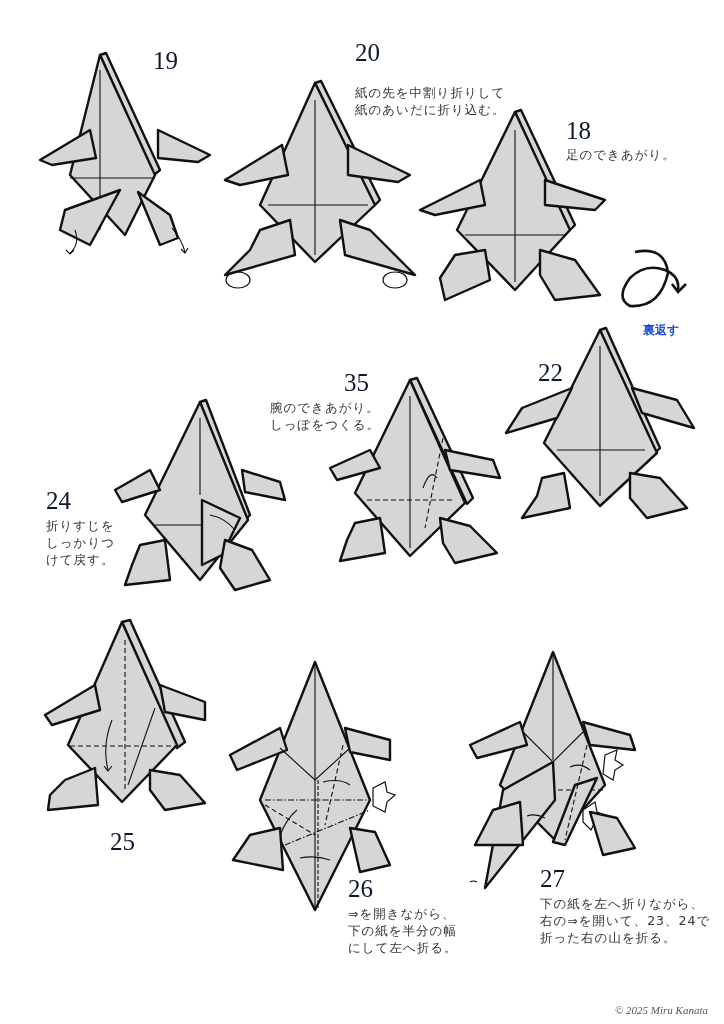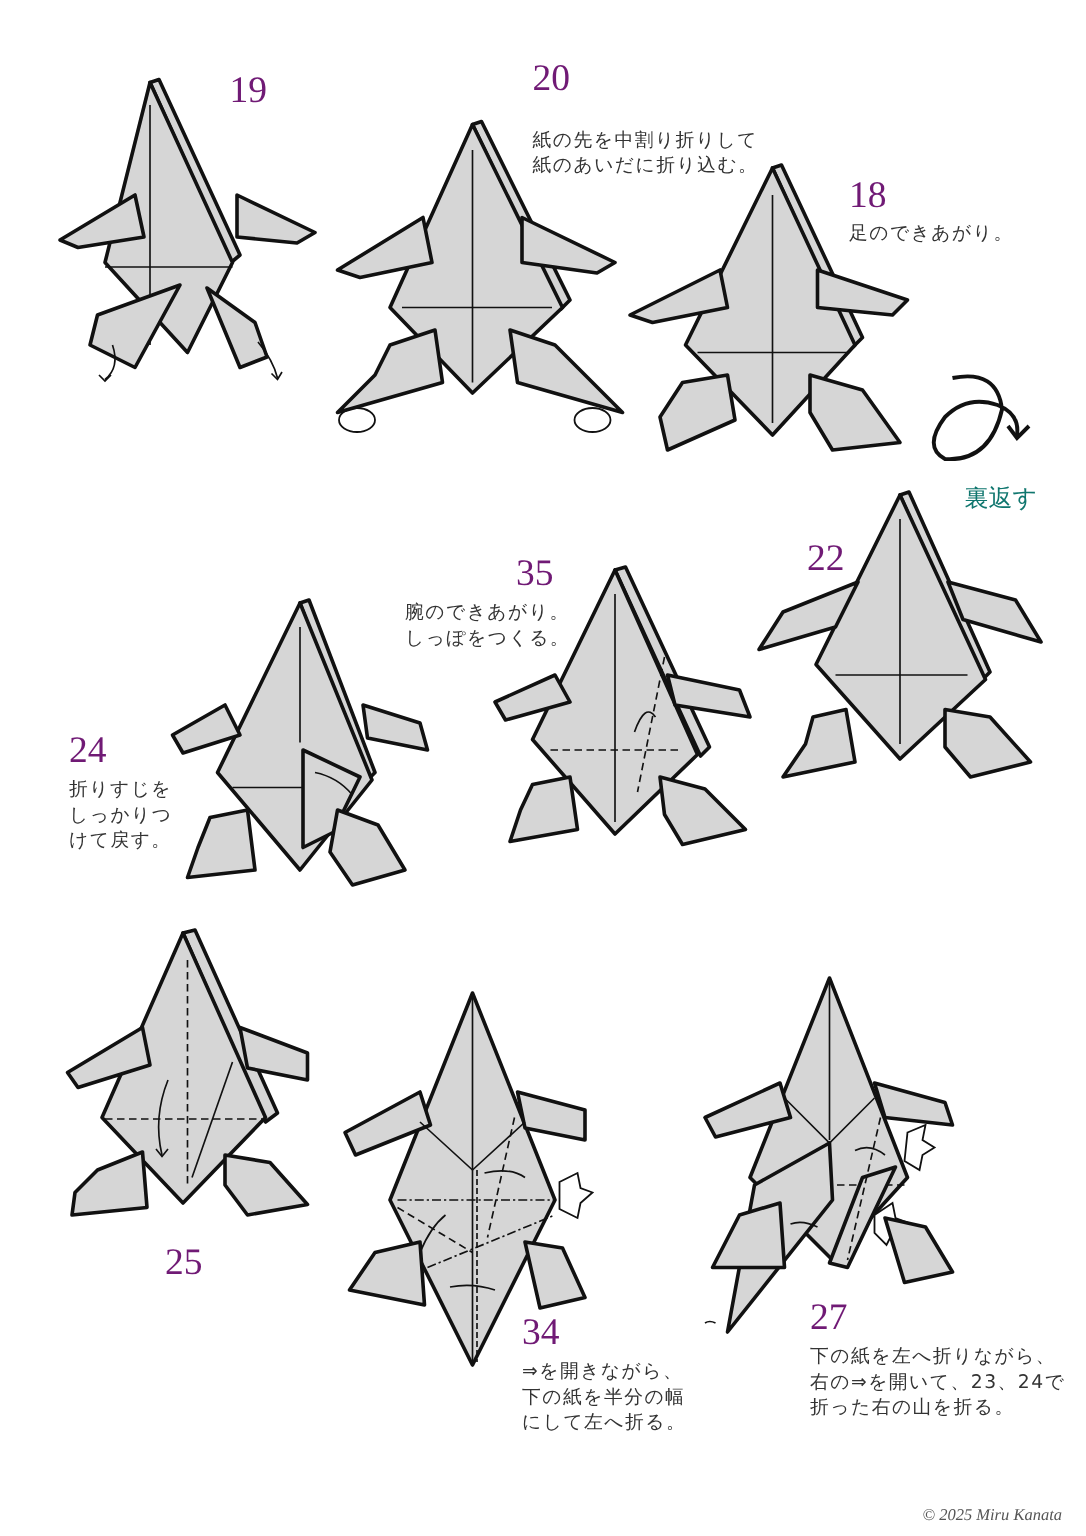--- a/index.html
+++ b/index.html
@@ -1,19 +1,19 @@
 <!DOCTYPE html>
 <html><head>
 <meta charset="utf-8">
 <style>
   html,body{margin:0;padding:0;background:#fff;}
   body{width:724px;height:1024px;position:relative;overflow:hidden;font-family:"DejaVu Serif",serif;color:#222;}
-  .num{position:absolute;font-family:"Liberation Serif","DejaVu Serif",serif;font-size:25px;color:#701a75;line-height:1;}
+  .num{position:absolute;font-family:"Liberation Serif","DejaVu Serif",serif;font-size:25px;color:#0f172a;line-height:1;}
   .cap{position:absolute;font-family:"DejaVu Sans",sans-serif;font-size:12.5px;line-height:17px;color:#333;white-space:pre;letter-spacing:1px;}
-  .flip{position:absolute;font-family:"DejaVu Sans",sans-serif;font-size:16px;font-weight:normal;color:#0f766e;}
+  .flip{position:absolute;font-family:"DejaVu Sans",sans-serif;font-size:12px;font-weight:bold;color:#1d4ed8;}
   .copy{position:absolute;right:16px;bottom:8px;font-family:"Liberation Serif","DejaVu Serif",serif;font-style:italic;font-size:11px;color:#555;}
   svg.dg{position:absolute;overflow:visible;}
   .p{fill:#d6d6d6;stroke:#111;stroke-width:2.4;stroke-linejoin:round;}
   .l{fill:none;stroke:#111;stroke-width:1.1;}
   .d{fill:none;stroke:#111;stroke-width:1.1;stroke-dasharray:5 3;}
   .dd{fill:none;stroke:#111;stroke-width:1.1;stroke-dasharray:6 2 1.5 2;}
   .a{fill:none;stroke:#111;stroke-width:1.1;}
 </style>
 </head>
 <body>
@@ -122,21 +122,21 @@
   <polygon class="p" points="120,65 165,82 165,100 125,92"></polygon>
   <line class="d" x1="85" y1="20" x2="85" y2="170"></line>
   <line class="d" x1="30" y1="126" x2="135" y2="126"></line>
   <line class="l" x1="115" y1="88" x2="88" y2="165"></line>
   <path class="a" d="M72,100 Q62,125 68,150"></path>
     <path class="a" d="M64,146 l4,5 4,-5"></path>
   <polygon class="p" points="25,160 55,148 58,185 8,190 10,175"></polygon>
   <polygon class="p" points="110,150 140,155 165,183 125,190 110,170"></polygon>
 </svg>
 
-<div class="num" style="left:348px;top:876px;">34</div>
+<div class="num" style="left:348px;top:876px;">26</div>
 <div class="cap" style="left:348px;top:905px;">⇒を開きながら、
 下の紙を半分の幅
 にして左へ折る。</div>
 <svg class="dg" style="left:225px;top:660px;" width="190" height="250" viewBox="0 0 190 250">
   <polygon class="p" points="90,2 145,140 90,250 35,140"></polygon>
   <polygon class="p" points="5,95 55,68 62,90 12,110"></polygon>
   <polygon class="p" points="120,68 165,80 165,100 125,92"></polygon>
   <line class="l" x1="90" y1="2" x2="90" y2="250"></line>
   <polyline class="l" points="55,88 90,120 125,88"></polyline>
   <line class="l" x1="93" y1="120" x2="93" y2="248" stroke-dasharray="4 2"></line>

